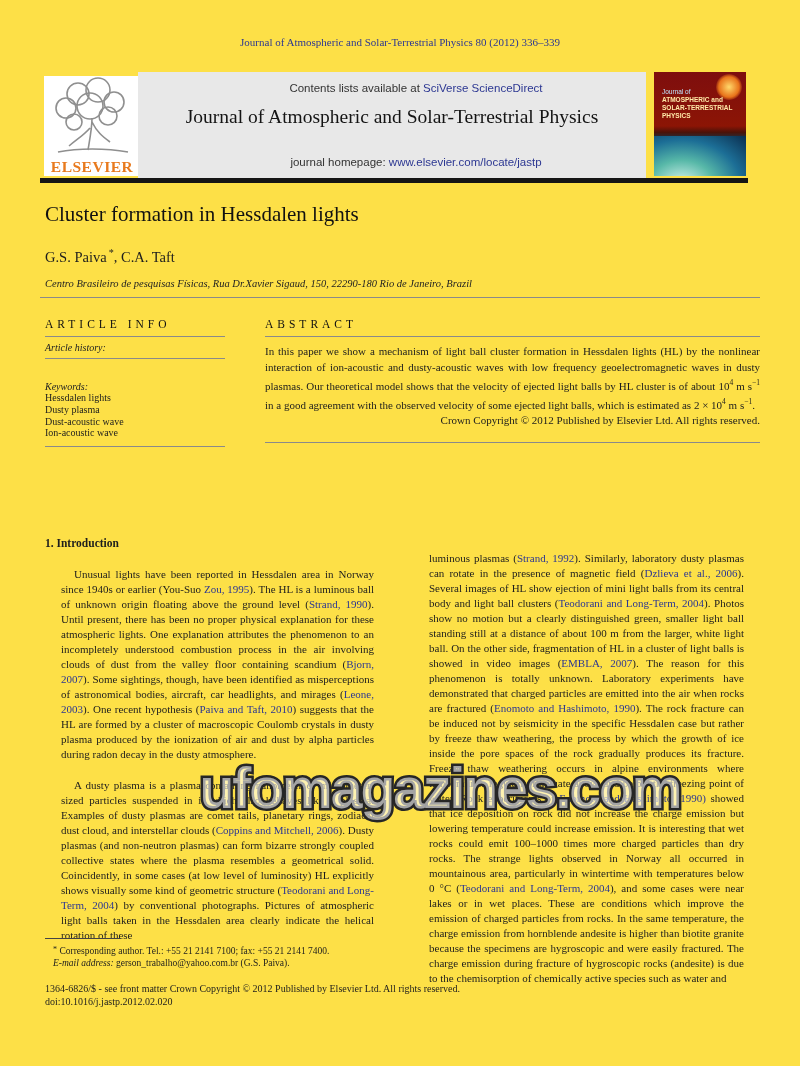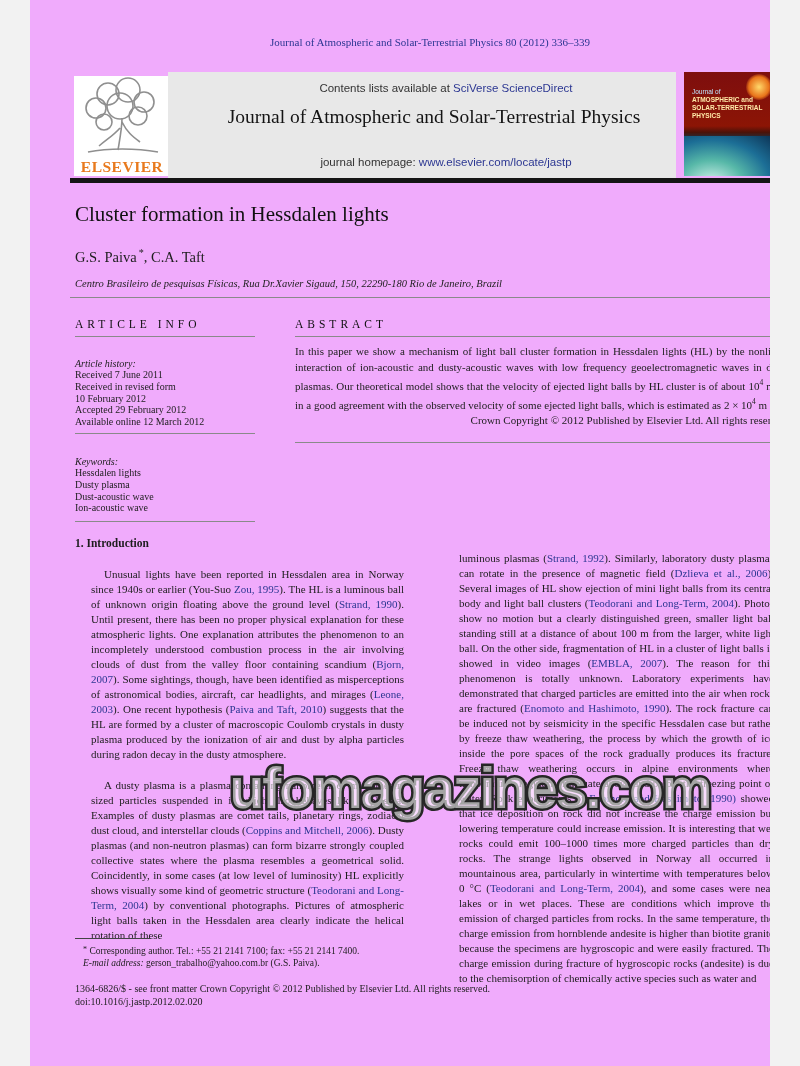--- a/index.html
+++ b/index.html
@@ -1,32 +1,32 @@
 <!DOCTYPE html>
 <html><head>
 <meta charset="utf-8">
 <style>
   html,body{margin:0;padding:0;background:#f2f2f2;}
-  .page{position:relative;width:740px;height:1066px;background:#f0abfc;margin:0 auto;
+  .page{position:relative;width:800px;height:1066px;background:#fde047;margin:0 auto;
         font-family:"Liberation Serif", serif;color:#1d1d1d;overflow:hidden;}
   .abs{position:absolute;}
   .sans{font-family:"Liberation Sans", sans-serif;margin-left:24px;}
   a{color:#2c3792;text-decoration:none;cursor:pointer;}
   .justify{text-align:justify;}
 
   
   .jref{top:36px;left:0;width:800px;text-align:center;font-size:11px;color:#2c3792;}
 
   
   .logo-box{top:76px;left:44px;width:96px;height:100px;background:#fff;}
   .elsevier-word{position:absolute;bottom:0;left:0;width:100%;text-align:center;
                  font-weight:bold;font-size:15.5px;color:#e87a1e;letter-spacing:.5px;}
   .hdr-gray{top:72px;left:138px;width:508px;height:106px;background:#e8e8e8;}
   .hdr-contents{position:absolute;top:10px;left:0;width:100%;text-align:center;font-size:11.5px;color:#333;}
-  .hdr-title{position:absolute;top:34px;left:0;width:100%;text-align:center;font-size:19.5px;color:#141414;padding-left:12px;}
+  .hdr-title{position:absolute;top:34px;left:0;width:100%;text-align:center;font-size:19.5px;color:#141414;}
   .hdr-home{position:absolute;bottom:10px;left:0;width:100%;text-align:center;font-size:11.5px;color:#333;}
   .cover{top:72px;left:654px;width:92px;height:104px;background:linear-gradient(180deg,#7e0e0e 0%,#8c1505 52%,#4c1208 58%,#123c52 66%,#2a7f96 80%,#9fd8d0 100%);overflow:hidden;}
   .cover-sun{position:absolute;top:2px;right:4px;width:26px;height:26px;border-radius:50%;
              background:radial-gradient(circle at 50% 50%, #ffd86b 0%, #e8731a 55%, rgba(140,21,5,0) 75%);}
   .cover-text{position:absolute;top:16px;left:8px;font-family:"Liberation Sans",sans-serif;line-height:8px;}
   .cover-l0{font-size:6.5px;color:#bfe3ff;}
   .cover-lb{font-size:6.5px;font-weight:bold;color:#ffe9a8;}
   .cover-earth{position:absolute;bottom:0;left:0;width:100%;height:40px;
                background:radial-gradient(ellipse at 30% 120%, #d9f5ee 0%, #57b8a8 35%, #1c6e96 65%, #0b2d4e 100%);}
   .rule-thick{top:178px;left:40px;width:708px;height:5px;background:#151515;}
@@ -114,28 +114,21 @@
   <div class="abs rule-thick"></div>
 
   <div class="abs a-authors">G.S. Paiva<sup> *</sup>, C.A. Taft</div>
   <div class="abs a-title">Cluster formation in Hessdalen lights</div>
   <div class="abs a-affil">Centro Brasileiro de pesquisas Físicas, Rua Dr.Xavier Sigaud, 150, 22290-180 Rio de Janeiro, Brazil</div>
   <div class="abs rule-thin" style="top:297px;left:40px;width:720px;"></div>
 
   <div class="abs info-col">
     <div class="sec-head">ARTICLE INFO</div>
     <div class="rule-thin" style="margin-top:6px;"></div>
-    <div class="small-ital" style="margin-top:21px;">Article history:</div>
-    <div class="info-lines">
-      <div>Received 7 June 2011</div>
-      <div>Received in revised form</div>
-      <div>10 February 2012</div>
-      <div>Accepted 29 February 2012</div>
-      <div>Available online 12 March 2012</div>
-    </div>
+    <div class="small-ital" style="margin-top:5px;">Article history:</div>
     <div class="rule-thin" style="margin-top:5px;"></div>
     <div class="small-ital" style="margin-top:22px;">Keywords:</div>
     <div class="info-lines">
       <div>Hessdalen lights</div>
       <div>Dusty plasma</div>
       <div>Dust-acoustic wave</div>
       <div>Ion-acoustic wave</div>
     </div>
     <div class="rule-thin" style="margin-top:7px;"></div>
   </div>

